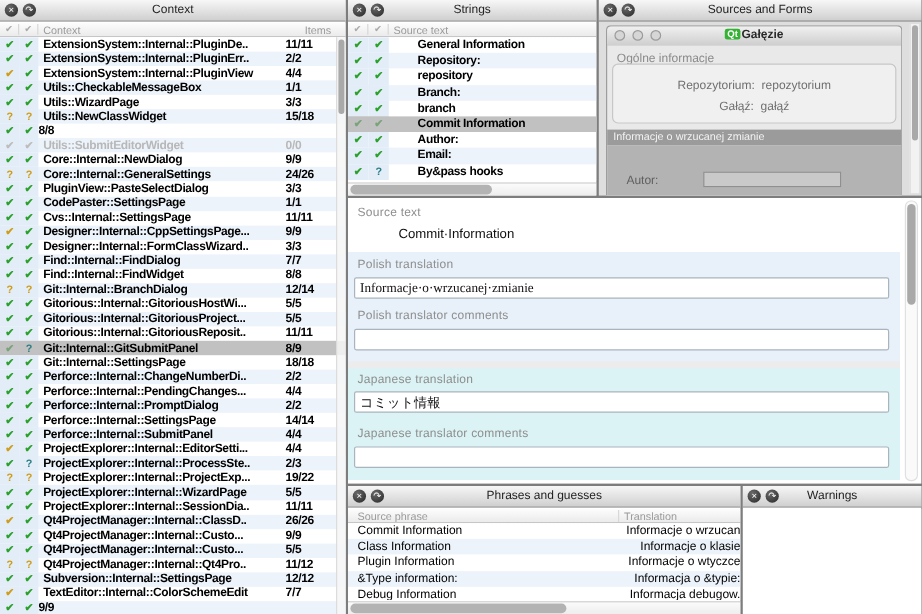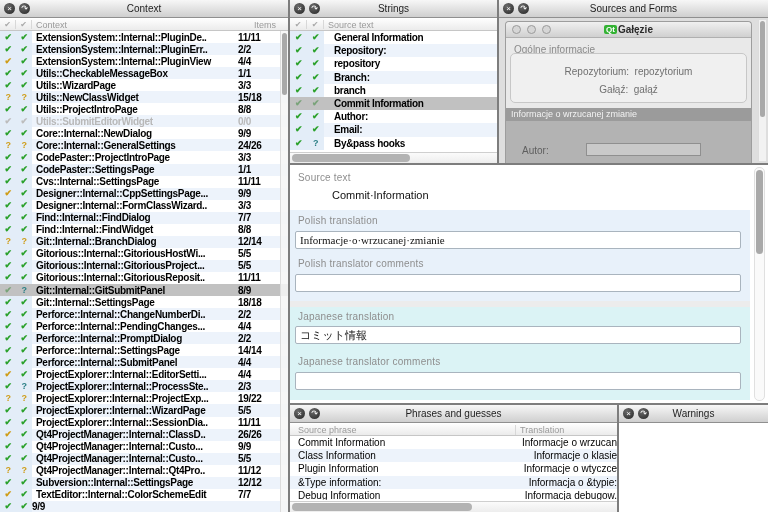--- a/index.html
+++ b/index.html
@@ -37,21 +37,21 @@
   
   #p-context{left:0;top:0;width:288px;height:512px;}
   #context-rows{top:31px;bottom:0;}
   #context-rows .trow{height:12.05px;}
 
   
   #p-strings{left:290px;top:0;width:207px;height:163px;}
   #strings-rows{top:31px;bottom:12px;}
   #strings-rows .trow{height:13.2px;}
   #strings-rows .mark{width:17px;}
-  #strings-rows .ctext{padding-left:10px;}
+  #strings-rows .ctext{padding-left:24px;}
 
   
   .vscroll{position:absolute;width:8px;background:rgba(246,246,246,.85);border-left:1px solid #dcdcdc;z-index:4;}
   .vscroll .thumb{position:absolute;left:1px;right:1px;border-radius:4px;background:#a9a9a9;}
   .hscroll{position:absolute;height:11px;background:linear-gradient(#fbfbfb,#ededed);
     border-top:1px solid #cfcfcf;z-index:4;}
   .hscroll .thumb{position:absolute;top:1px;bottom:1px;border-radius:5px;background:#b3b3b3;}
 
   
   #p-sources{left:499px;top:0;width:269px;height:163px;background:#dedede;}
@@ -147,21 +147,20 @@
         </div>
         <div class="trow alt">
           <span class="mark" style="color: rgb(207, 157, 24); font-weight: bold;">?</span>
           <span class="mark" style="color: rgb(207, 157, 24); font-weight: bold;">?</span>
           <span class="ctext">Utils::NewClassWidget</span>
           <span class="citems">15/18</span>
         </div>
         <div class="trow">
           <span class="mark" style="color: rgb(43, 161, 43);">✔</span>
           <span class="mark" style="color: rgb(43, 161, 43);">✔</span>
-          <span class="ctext">Utils::ProjectIntroPage</span>
           <span class="citems">8/8</span>
         </div>
         <div class="trow alt dis">
           <span class="mark" style="color: rgb(189, 189, 189);">✔</span>
           <span class="mark" style="color: rgb(189, 189, 189);">✔</span>
           <span class="ctext">Utils::SubmitEditorWidget</span>
           <span class="citems">0/0</span>
         </div>
         <div class="trow">
           <span class="mark" style="color: rgb(43, 161, 43);">✔</span>
@@ -171,21 +170,21 @@
         </div>
         <div class="trow alt">
           <span class="mark" style="color: rgb(207, 157, 24); font-weight: bold;">?</span>
           <span class="mark" style="color: rgb(207, 157, 24); font-weight: bold;">?</span>
           <span class="ctext">Core::Internal::GeneralSettings</span>
           <span class="citems">24/26</span>
         </div>
         <div class="trow">
           <span class="mark" style="color: rgb(43, 161, 43);">✔</span>
           <span class="mark" style="color: rgb(43, 161, 43);">✔</span>
-          <span class="ctext">CodePaster::ProjectIntroPage</span>
+          <span class="ctext">PluginView::PasteSelectDialog</span>
           <span class="citems">3/3</span>
         </div>
         <div class="trow alt">
           <span class="mark" style="color: rgb(43, 161, 43);">✔</span>
           <span class="mark" style="color: rgb(43, 161, 43);">✔</span>
           <span class="ctext">CodePaster::SettingsPage</span>
           <span class="citems">1/1</span>
         </div>
         <div class="trow">
           <span class="mark" style="color: rgb(43, 161, 43);">✔</span>

